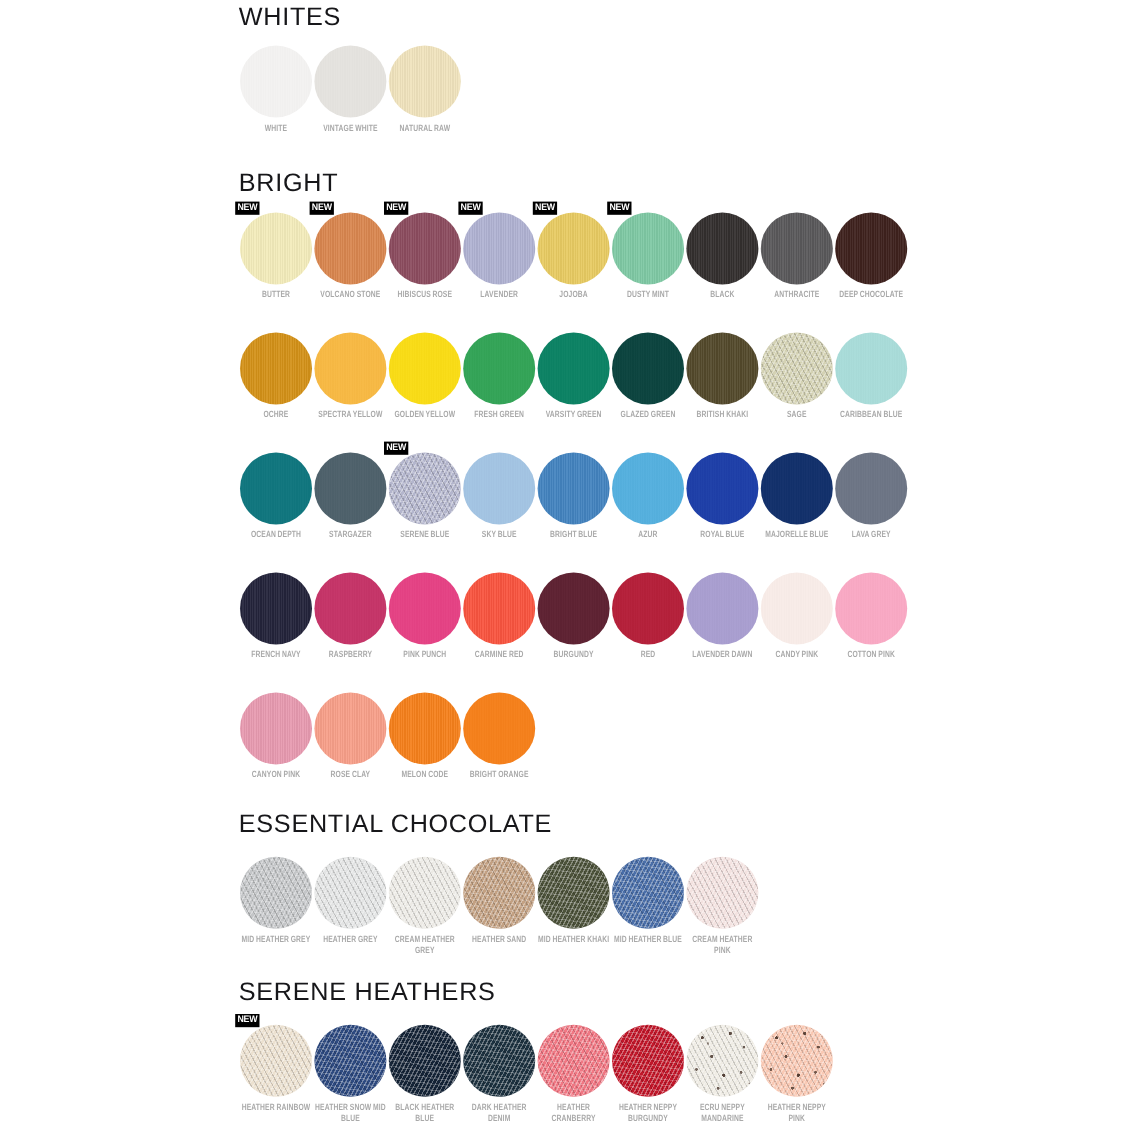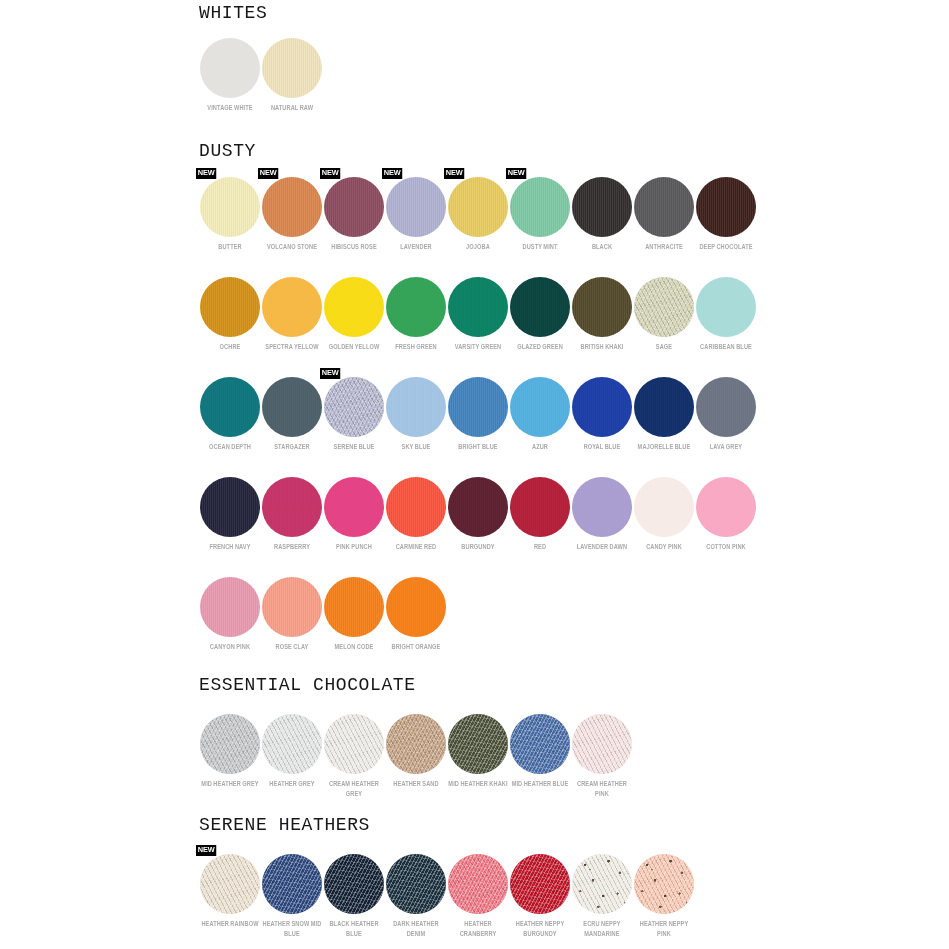--- a/index.html
+++ b/index.html
@@ -19,23 +19,23 @@
     left: 0; top: 0;
     width: 949px;
     height: 949px;
     background: #ffffff;
   }
   .section {
     position: absolute;
     left: 199px;
   }
   .section-title {
-    font-family: Liberation Mono, monospace;
+    font-family: Liberation Sans, sans-serif;
     font-weight: 300;
-    font-size: 18px;
+    font-size: 21px;
     letter-spacing: 0.6px;
     color: #17171a;
     line-height: 1;
     white-space: nowrap;
     margin: 0 0 0 0;
     -webkit-font-smoothing: antialiased;
   }
   .swatch-row {
     display: flex;
     flex-direction: row;
@@ -147,36 +147,44 @@
   }
 </style>
 </head>
 <body>
 
 <div id="sheet" style="background: rgb(255, 255, 255);">
     <div class="section section-title" style="top: 4px; color: rgb(23, 23, 26);">WHITES</div>
     <div class="section swatch-row" style="top: 38px;">
       <div class="swatch">
         <div class="disc-wrap">
+          <div class="disc flat" style="background: rgb(243, 242, 241);">
+            <div class="tex"></div>
+          </div>
+        </div>
+        <div class="swatch-label" style="color: rgb(169, 169, 169);">WHITE</div>
+      </div>
+      <div class="swatch">
+        <div class="disc-wrap">
           <div class="disc flat" style="background: rgb(229, 227, 223);">
             <div class="tex"></div>
           </div>
         </div>
         <div class="swatch-label" style="color: rgb(169, 169, 169);">VINTAGE WHITE</div>
       </div>
       <div class="swatch">
         <div class="disc-wrap">
           <div class="disc " style="background: rgb(240, 227, 189);">
             <div class="tex"></div>
           </div>
         </div>
         <div class="swatch-label" style="color: rgb(169, 169, 169);">NATURAL RAW</div>
       </div>
     </div>
-    <div class="section section-title" style="top: 142px; color: rgb(23, 23, 26);">DUSTY</div>
+    <div class="section section-title" style="top: 142px; color: rgb(23, 23, 26);">BRIGHT</div>
     <div class="section swatch-row" style="top: 177px;">
       <div class="swatch">
         <div class="disc-wrap">
           <div class="disc " style="background: rgb(243, 236, 187);">
             <div class="tex"></div>
           </div>
           <div class="new-badge" style="background: rgb(0, 0, 0); color: rgb(255, 255, 255);">NEW</div>
         </div>
         <div class="swatch-label" style="color: rgb(169, 169, 169);">BUTTER</div>
       </div>

